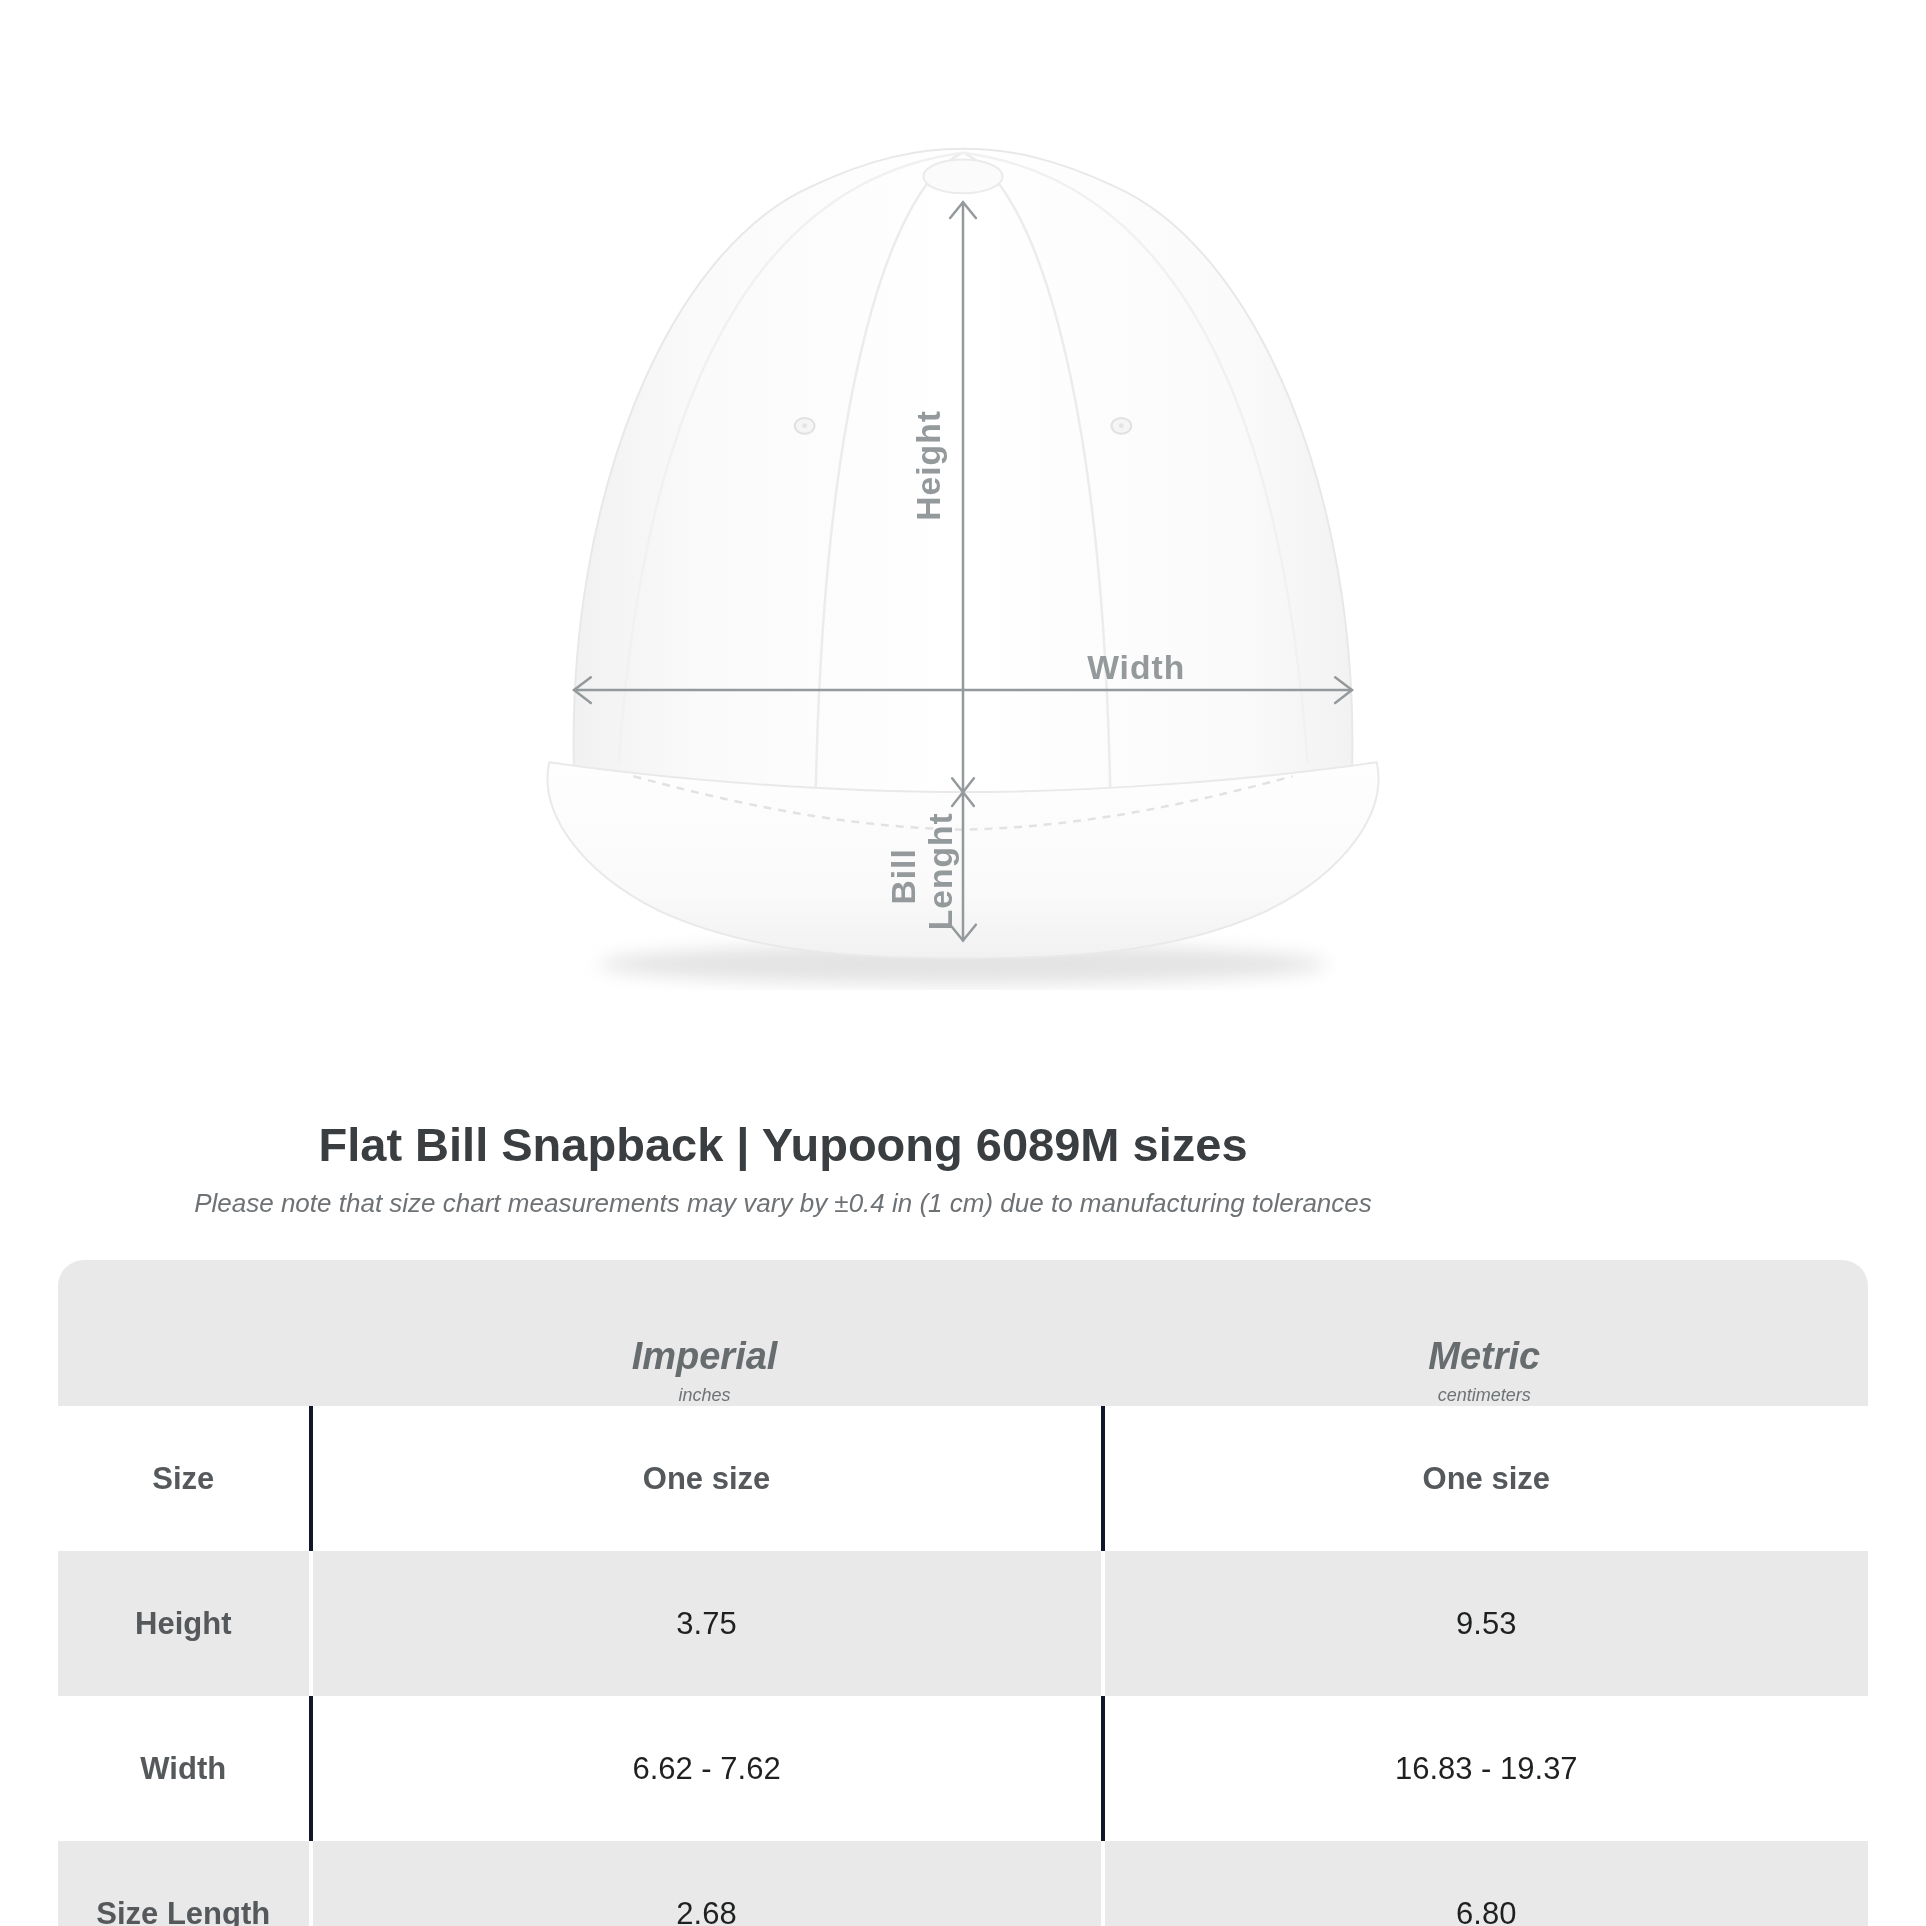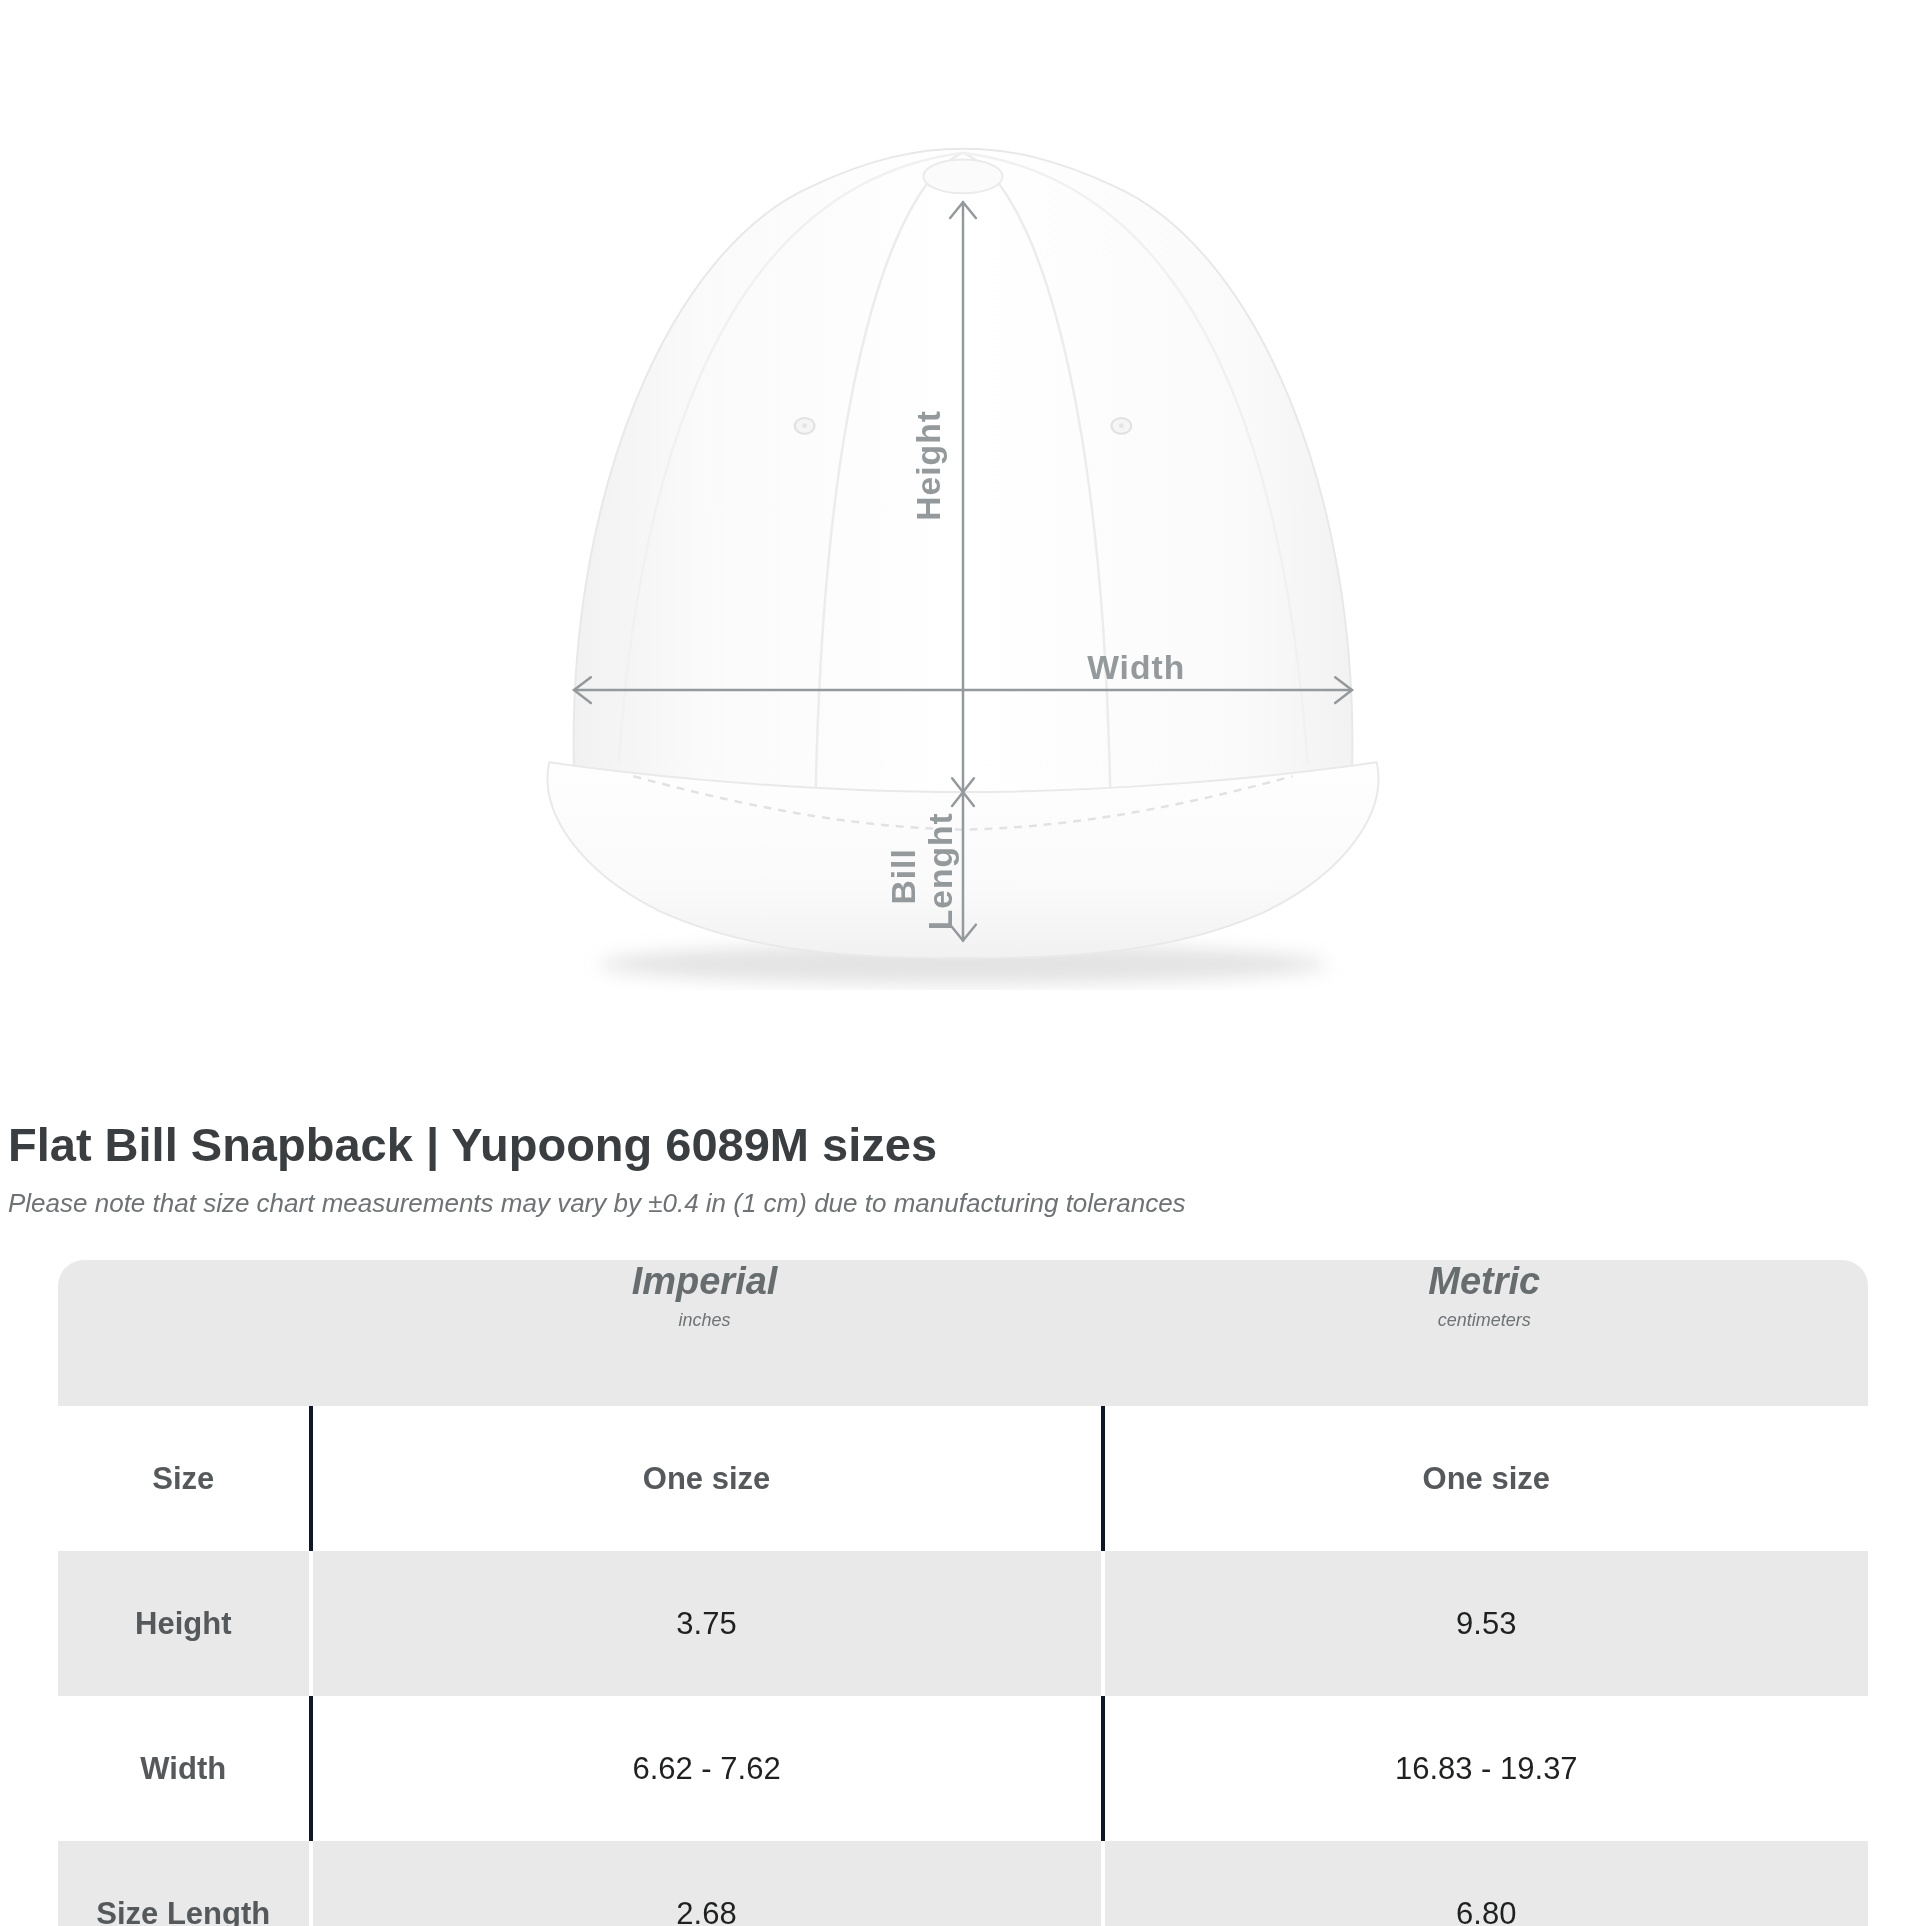--- a/index.html
+++ b/index.html
@@ -19,21 +19,21 @@
   }
   .hat text {
     font-family:"Liberation Sans", sans-serif;
     font-weight:bold;
     font-size:34px;
     fill:#94999c;
     letter-spacing:1px;
   }
 
   
-  .heading { position:absolute; left:8px; top:1115px; width:1534px; text-align:left; }
+  .heading { position:absolute; left:16px; top:1115px; width:1534px; text-align:center; }
   .page-title {
     margin:0;
     font-size:47px;
     font-weight:bold;
     color:#3a3e41;
     line-height:59px;
   }
   .tolerance-note {
     margin:10px 0 0 0;
     font-size:26px;
@@ -47,21 +47,21 @@
     position:absolute;
     left:58px; top:1260px;
     width:1810px;
     border-radius:26px;
     overflow:hidden;
   }
   .thead {
     height:146px;
     background:#e9e9e9;
     display:flex;
-    align-items:flex-start;
+    align-items:flex-end;
   }
   .c1 { width:13.84%; }
   .c2 { width:43.76%; }
   .c3 { width:42.40%; }
   .unit-cell { text-align:center; }
   .unit-name {
     font-size:38px;
     font-weight:bold;
     font-style:italic;
     color:#676c6f;

